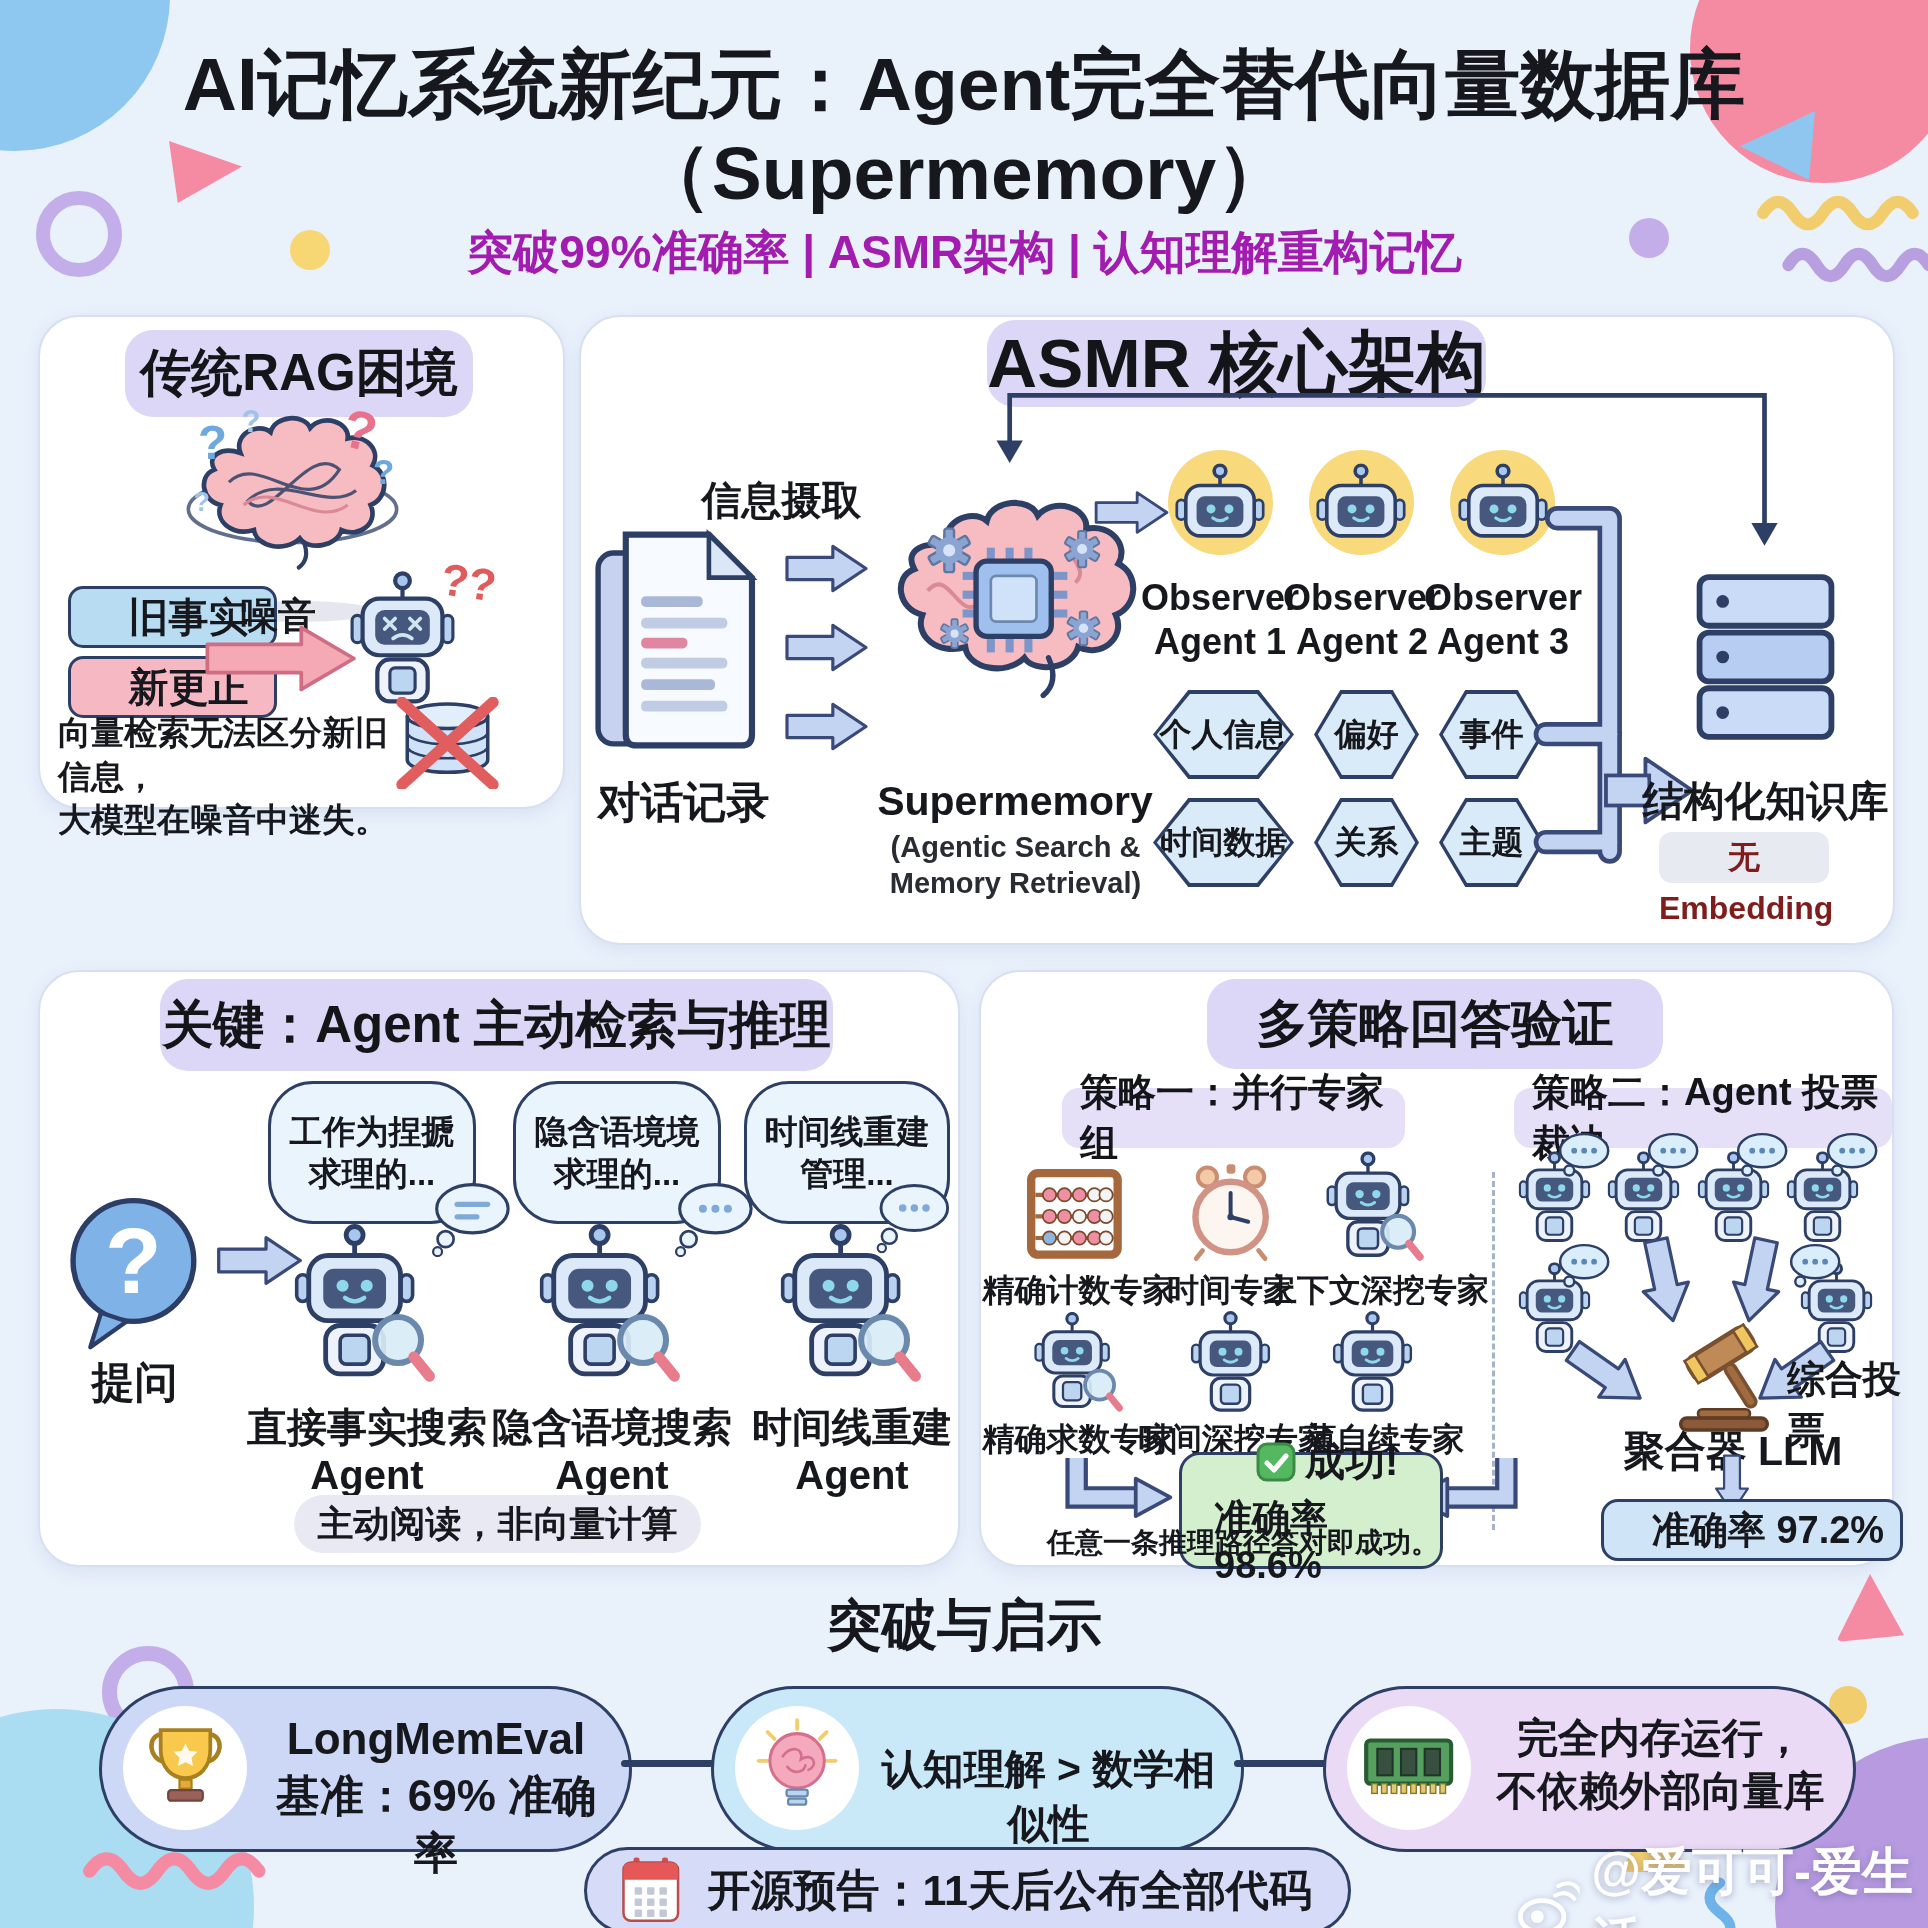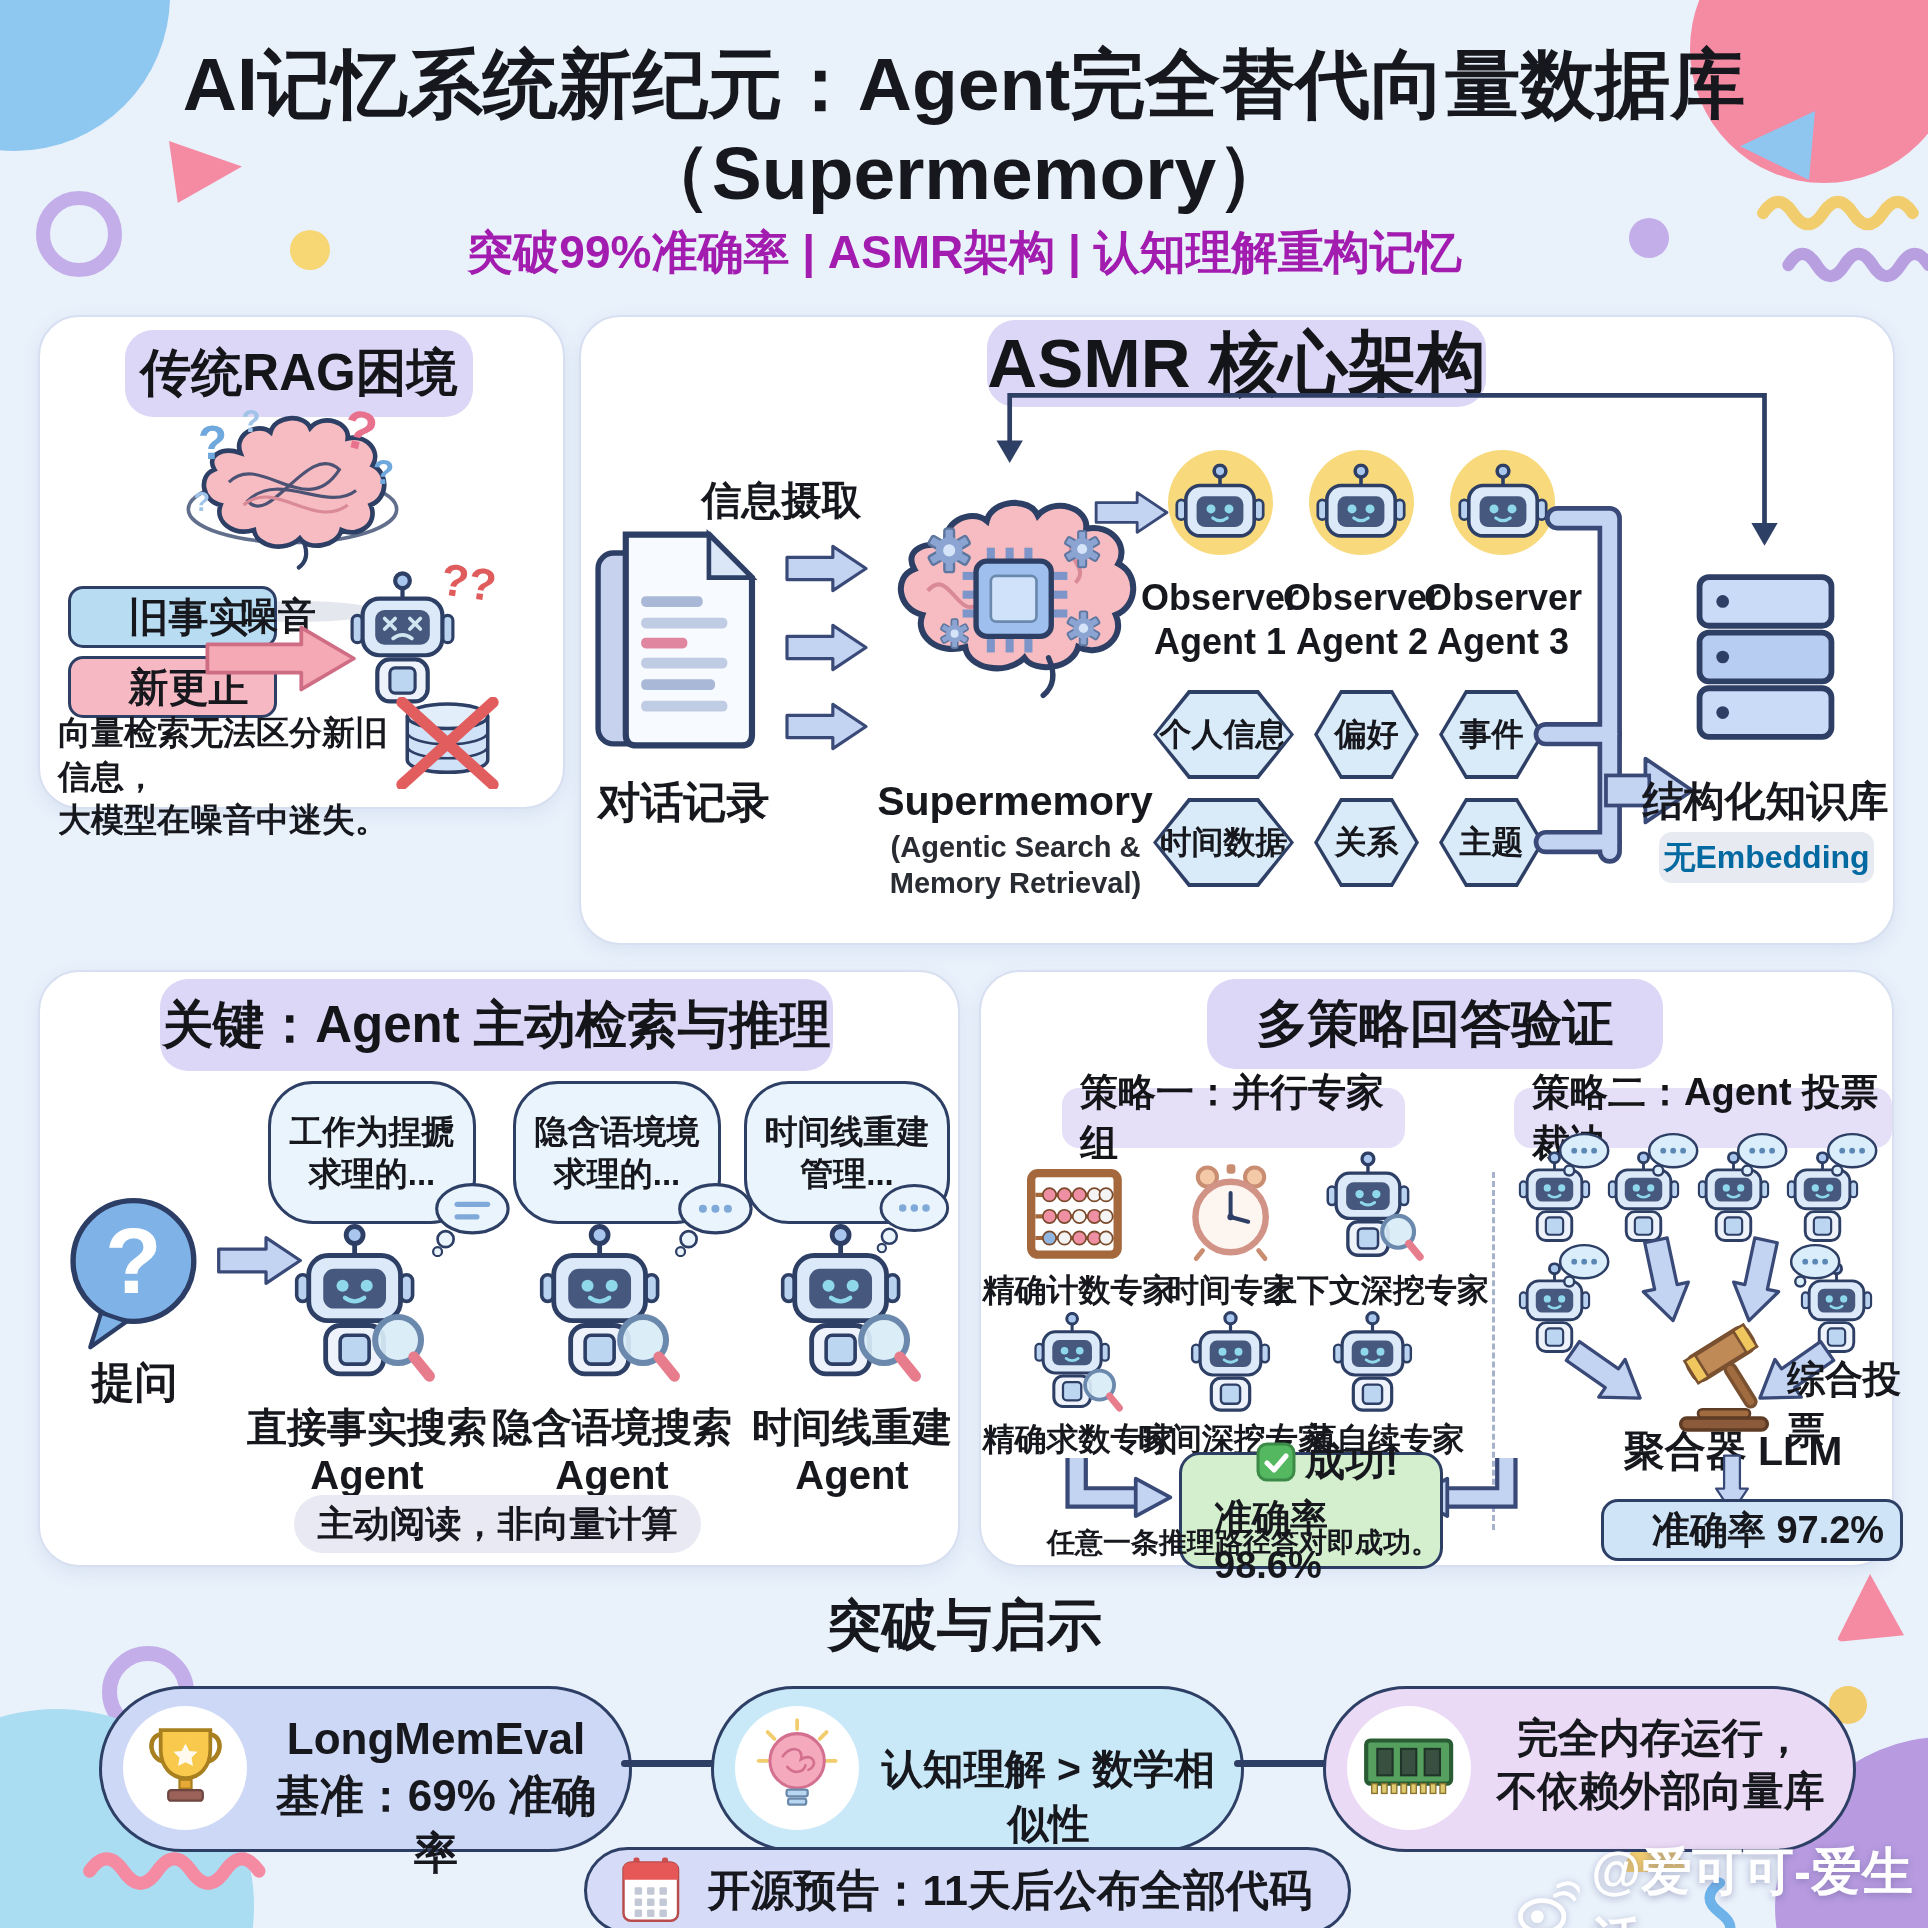--- a/index.html
+++ b/index.html
@@ -459,21 +459,21 @@
   </g>
   <polygon points="108,296 158,330 108,364" fill="#c3d4f2" stroke="#3a4a78" stroke-width="4" stroke-linejoin="round"></polygon>
   <rect x="66" y="314" width="46" height="32" fill="#c3d4f2" stroke="#3a4a78" stroke-width="4"></rect>
   <rect x="70" y="318" width="40" height="24" fill="#c3d4f2"></rect>
 </svg>
 
 <svg class="abs" style="left:1690px;top:563px;" width="151" height="188" viewBox="0 0 160 200">
     <use href="#sym-db" width="160" height="200"></use>
   </svg>
 <div class="abs ctr b" style="left:1629px;top:774px;width:273px;font-size:41px;">结构化知识库</div>
-<div class="abs ctr b" style="left:1659px;top:832px;width:215px;height:51px;line-height:51px;background:#e8eaf2;border-radius:13px;font-size:32px;color:#0369a1;">无Embedding</div>
+<div class="abs ctr b" style="left:1659px;top:832px;width:170px;height:51px;line-height:51px;background:#e8eaf2;border-radius:13px;font-size:32px;color:#7f1d1d;">无Embedding</div>
 
 <div class="panel" style="left:38px;top:970px;width:918px;height:593px;"></div>
 <div class="hdr-pill" style="left:160px;top:979px;width:673px;height:92px;font-size:51px;">关键：Agent 主动检索与推理</div>
 
 <svg class="abs" style="left:64px;top:1194px;" width="141px" height="162" viewBox="0 0 150 172">
     <use href="#sym-qmark" width="150" height="172"></use>
   </svg>
 <div class="abs ctr b" style="left:64px;top:1354px;width:141px;font-size:43px;">提问</div>
 <svg class="abs" style="left:215px;top:1235px;" width="89" height="51" viewBox="0 0 95 54">
     <use href="#sym-arrow" width="95" height="54"></use>

